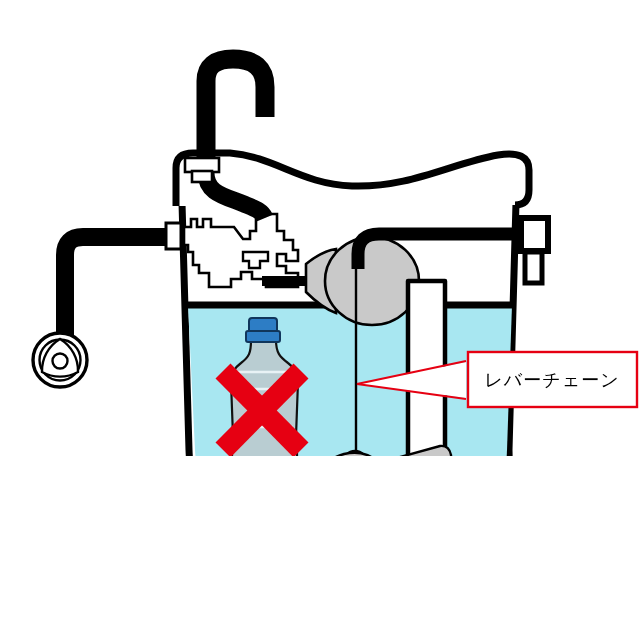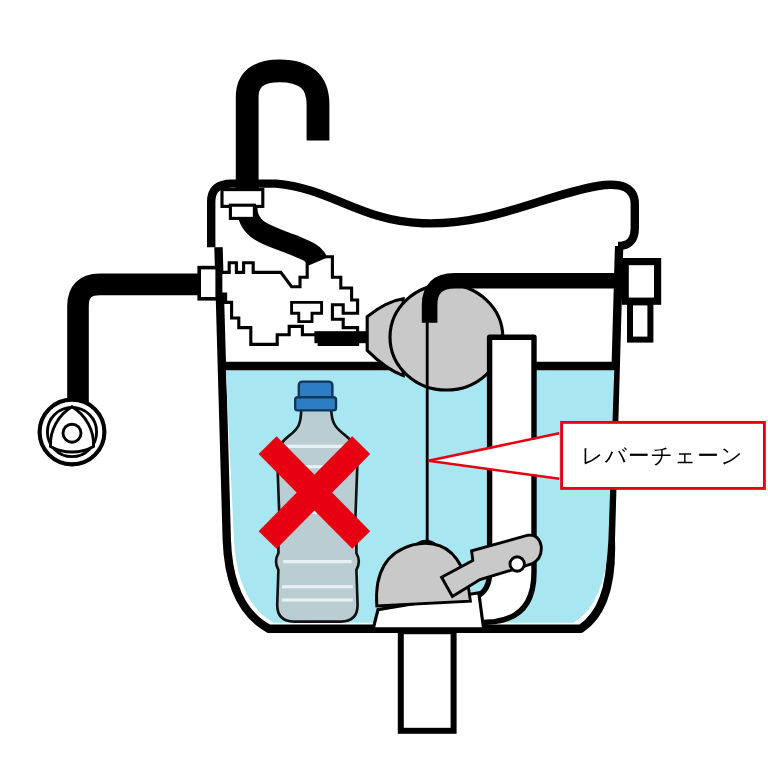--- a/index.html
+++ b/index.html
@@ -1,16 +1,16 @@
 <!DOCTYPE html>
 <html><head>
 <meta charset="utf-8">
 <style>
   html,body{margin:0;padding:0;background:#fff;}
-  .stage{width:640px;height:640px;position:relative;font-family:"Liberation Sans",sans-serif;text-align:right;}
+  .stage{width:640px;height:456px;position:relative;font-family:"Liberation Sans",sans-serif;text-align:right;}
   svg{display:block;}
   text.callout-label{font-family:"Liberation Sans","DejaVu Sans",sans-serif;font-size:18px;letter-spacing:1px;fill:#000;}
 </style>
 </head>
 <body>
 
 <div class="stage">
 <svg width="640" height="640" viewBox="0 0 640 640" xmlns="http://www.w3.org/2000/svg">
 
   <rect x="0" y="0" width="640" height="640" fill="#ffffff"></rect>

